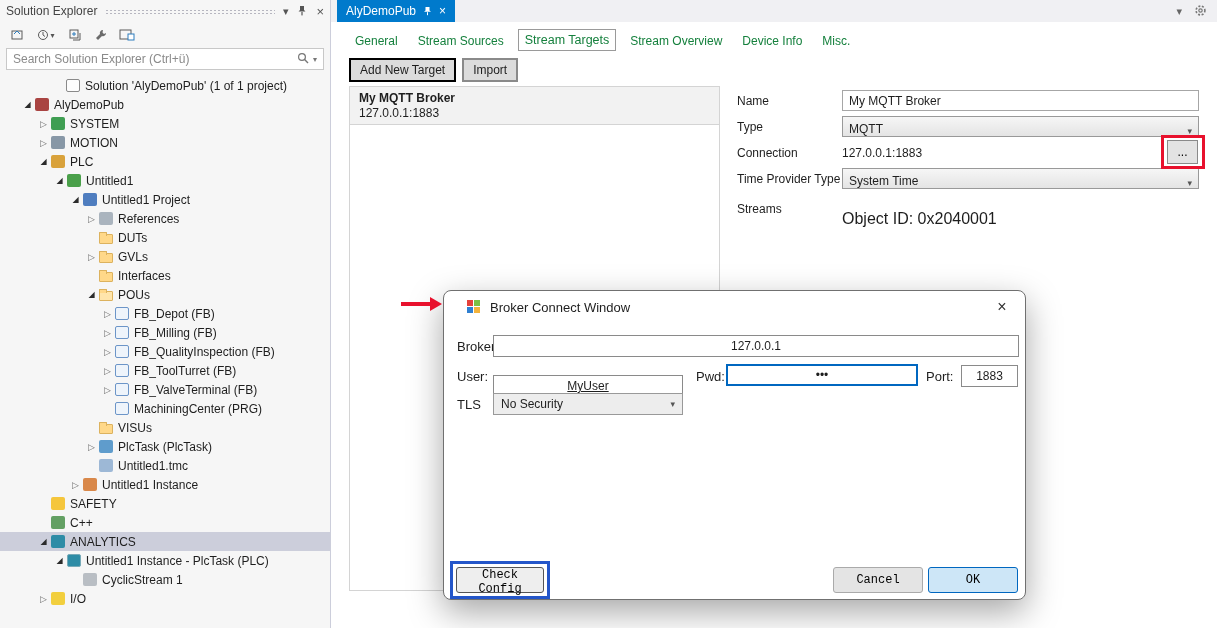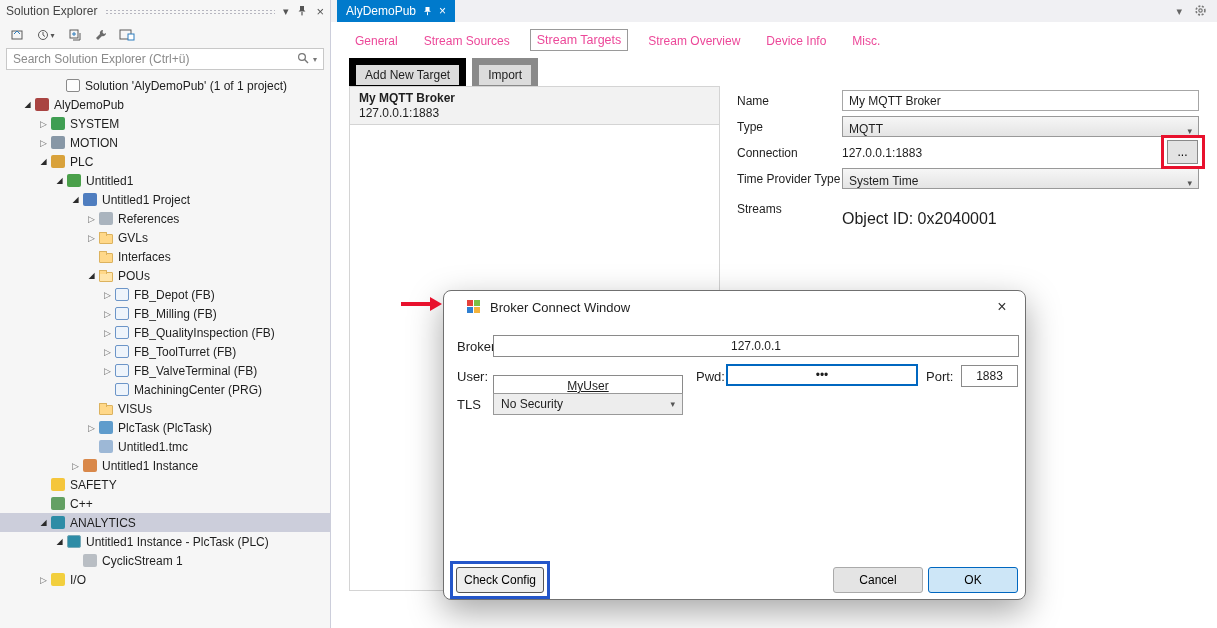--- a/index.html
+++ b/index.html
@@ -47,25 +47,25 @@
   .io-icon { background:#f2cf3e; }
 
   
   #tabstrip { position:absolute; left:331px; top:0; right:0; height:22px; background:#f0f0f3; }
   .doc-tab { position:absolute; left:6px; top:0; height:22px; background:#007acc; color:#fff; display:flex; align-items:center; gap:7px; padding:0 9px; font-size:12px; }
   .doc-tab .tabicon { display:flex; align-items:center; font-size:11px; line-height:1; cursor:pointer; }
   .win-icons { position:absolute; right:10px; top:0; height:22px; display:flex; align-items:center; gap:12px; color:#666; font-size:11px; }
 
   
   #doc { position:absolute; left:331px; top:22px; right:0; bottom:0; background:#fff; }
-  .subtab-bar { position:absolute; left:18px; top:9px; display:flex; gap:14px; align-items:center; font-size:12px; color:#ec4899; }
+  .subtab-bar { position:absolute; left:18px; top:9px; display:flex; gap:8px; align-items:center; font-size:12px; color:#15803d; }
   .subtab { padding:3px 6px; cursor:default; }
   .subtab.active { border:1px solid #9a9a9a; background:#fff; font-size:12.5px; margin-top:-2px; }
   .btn-row { position:absolute; left:18px; top:36px; display:flex; gap:6px; }
-  .vsbtn { font-family:"Liberation Sans", sans-serif; font-size:12px; padding:3px 9px; background:#dcdcdc; border:7px solid #000000; color:#1e1e1e; cursor:pointer; }
+  .vsbtn { font-family:"Liberation Sans", sans-serif; font-size:12px; padding:3px 9px; background:#dcdcdc; border:2px solid #000000; color:#1e1e1e; cursor:pointer; }
   .vsbtn.secondary { border-color:#8a8a8a; }
   .target-list { position:absolute; left:18px; top:64px; width:371px; height:505px; border:1px solid #d4d4d4; background:#fff; }
   .target-item { background:#f2f2f2; border-bottom:1px solid #d4d4d4; padding:4px 9px; cursor:default; }
   .target-name { font-size:12px; font-weight:bold; color:#1e1e1e; }
   .target-addr { font-size:12px; color:#1e1e1e; margin-top:1px; }
 
   .form-label { position:absolute; left:406px; font-size:12px; color:#1e1e1e; white-space:nowrap; }
   .txt { position:absolute; left:511px; width:357px; height:21px; border:1px solid #a6a6a6; background:#fff; font-size:12px; padding:0 6px; font-family:"Liberation Sans", sans-serif; color:#1e1e1e; }
   .ddl { position:absolute; left:511px; width:357px; height:21px; border:1px solid #999; background:linear-gradient(#f6f6f6,#e4e4e4); font-size:12px; display:flex; align-items:flex-end; justify-content:space-between; padding:0 6px; color:#1e1e1e; cursor:default; }
   .ddl-caret { font-size:9px; color:#555; }
@@ -80,21 +80,21 @@
   .dlg-icon { width:15px; height:15px; display:grid; grid-template-columns:6px 6px; grid-template-rows:6px 6px; gap:1px; margin-right:8px; }
   .dlg-icon i { display:block; }
   .dlg-icon i:nth-child(1){ background:#e5413b; } .dlg-icon i:nth-child(2){ background:#7bc043; }
   .dlg-icon i:nth-child(3){ background:#2f7fd1; } .dlg-icon i:nth-child(4){ background:#f3b33c; }
   .dlg-title { flex:1; font-size:13px; color:#1e1e1e; }
   .dlg-close { width:46px; height:32px; display:flex; align-items:center; justify-content:center; font-size:16px; color:#333; cursor:pointer; border-top-right-radius:8px; }
   .dlg-label { position:absolute; font-size:13px; color:#1e1e1e; white-space:nowrap; }
   .dlg-input { position:absolute; height:22px; border:1px solid #8a8a8a; background:#fff; font-size:12px; text-align:center; font-family:"Liberation Sans", sans-serif; color:#1e1e1e; }
   .dlg-input.focused { border:2px solid #0067c0; }
   .dlg-ddl { position:absolute; left:49px; top:102px; width:190px; height:22px; border:1px solid #999; background:#ededed; font-size:12px; display:flex; align-items:center; justify-content:space-between; padding:0 7px; color:#1e1e1e; cursor:default; }
-  .dlg-btn { position:absolute; height:26px; font-family:Liberation Sans, sans-serif; font-size:12px; border:1px solid #8a8a8a; background:#eeeeee; cursor:pointer; border-radius:3px; }
+  .dlg-btn { position:absolute; height:26px; font-family:Liberation Mono, monospace; font-size:12px; border:1px solid #8a8a8a; background:#eeeeee; cursor:pointer; border-radius:3px; }
   .dlg-btn.check { left:12px; top:276px; width:88px; border-color:#555; }
   .dlg-btn.cancel { left:389px; top:276px; width:90px; background:#e4e4e4; border-color:#aaaaaa; }
   .dlg-btn.ok { left:484px; top:276px; width:90px; }
 
   
   .ann-red-box { position:absolute; left:830px; top:113px; width:44px; height:34px; border:3px solid #e8112d; z-index:5; pointer-events:none; }
   .ann-blue-box { position:absolute; left:6px; top:270px; width:100px; height:38px; border:3px solid #2456c9; z-index:12; pointer-events:none; }
   .ann-arrow { position:absolute; left:401px; top:297px; width:41px; height:14px; z-index:20; pointer-events:none; }
   .ann-arrow .shaft { position:absolute; left:0; top:5px; width:30px; height:4px; background:#e8112d; }
   .ann-arrow .head { position:absolute; left:29px; top:0; width:0; height:0; border-left:12px solid #e8112d; border-top:7px solid transparent; border-bottom:7px solid transparent; }
@@ -197,20 +197,25 @@
           <span class="tree-arrow">◢</span>
           <span class="tree-icon nested-project-icon"></span>
           <span class="tree-label">Untitled1 Project</span>
         </div>
         <div class="tree-row" style="padding-left: 84px;">
           <span class="tree-arrow closed">▷</span>
           <span class="tree-icon references-icon"></span>
           <span class="tree-label">References</span>
         </div>
         <div class="tree-row" style="padding-left: 84px;">
+          <span class="tree-arrow"></span>
+          <span class="tree-icon folder-icon"></span>
+          <span class="tree-label">DUTs</span>
+        </div>
+        <div class="tree-row" style="padding-left: 84px;">
           <span class="tree-arrow closed">▷</span>
           <span class="tree-icon folder-icon"></span>
           <span class="tree-label">GVLs</span>
         </div>
         <div class="tree-row" style="padding-left: 84px;">
           <span class="tree-arrow"></span>
           <span class="tree-icon folder-icon"></span>
           <span class="tree-label">Interfaces</span>
         </div>
         <div class="tree-row" style="padding-left: 84px;">

